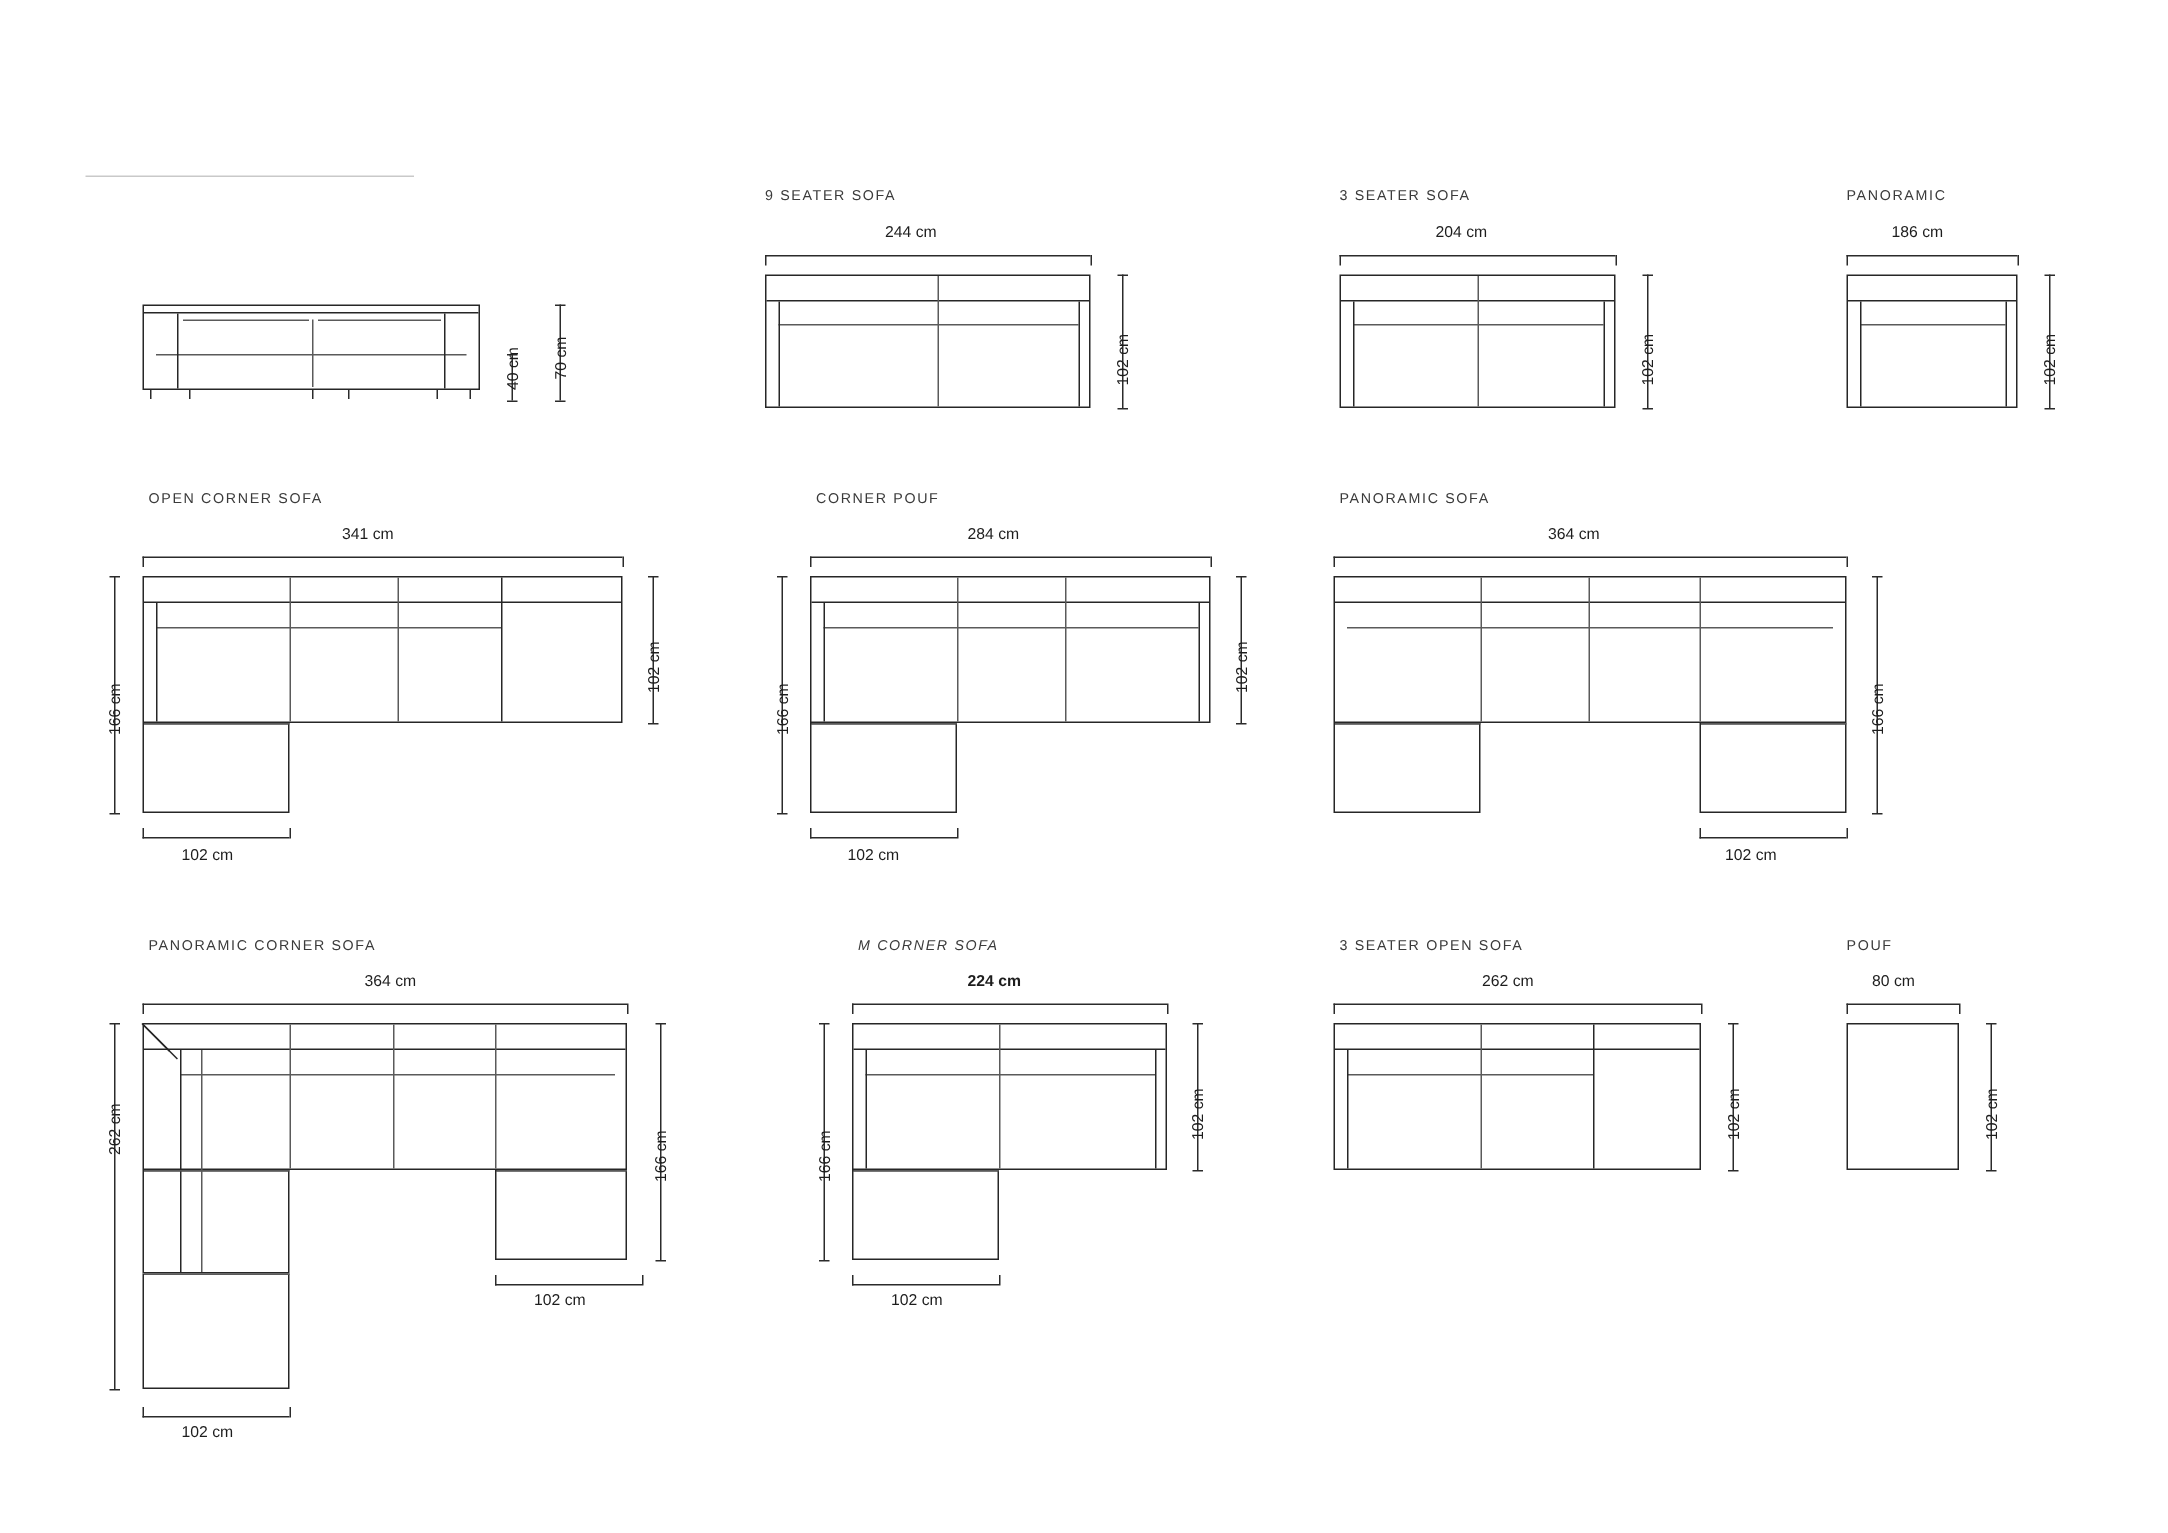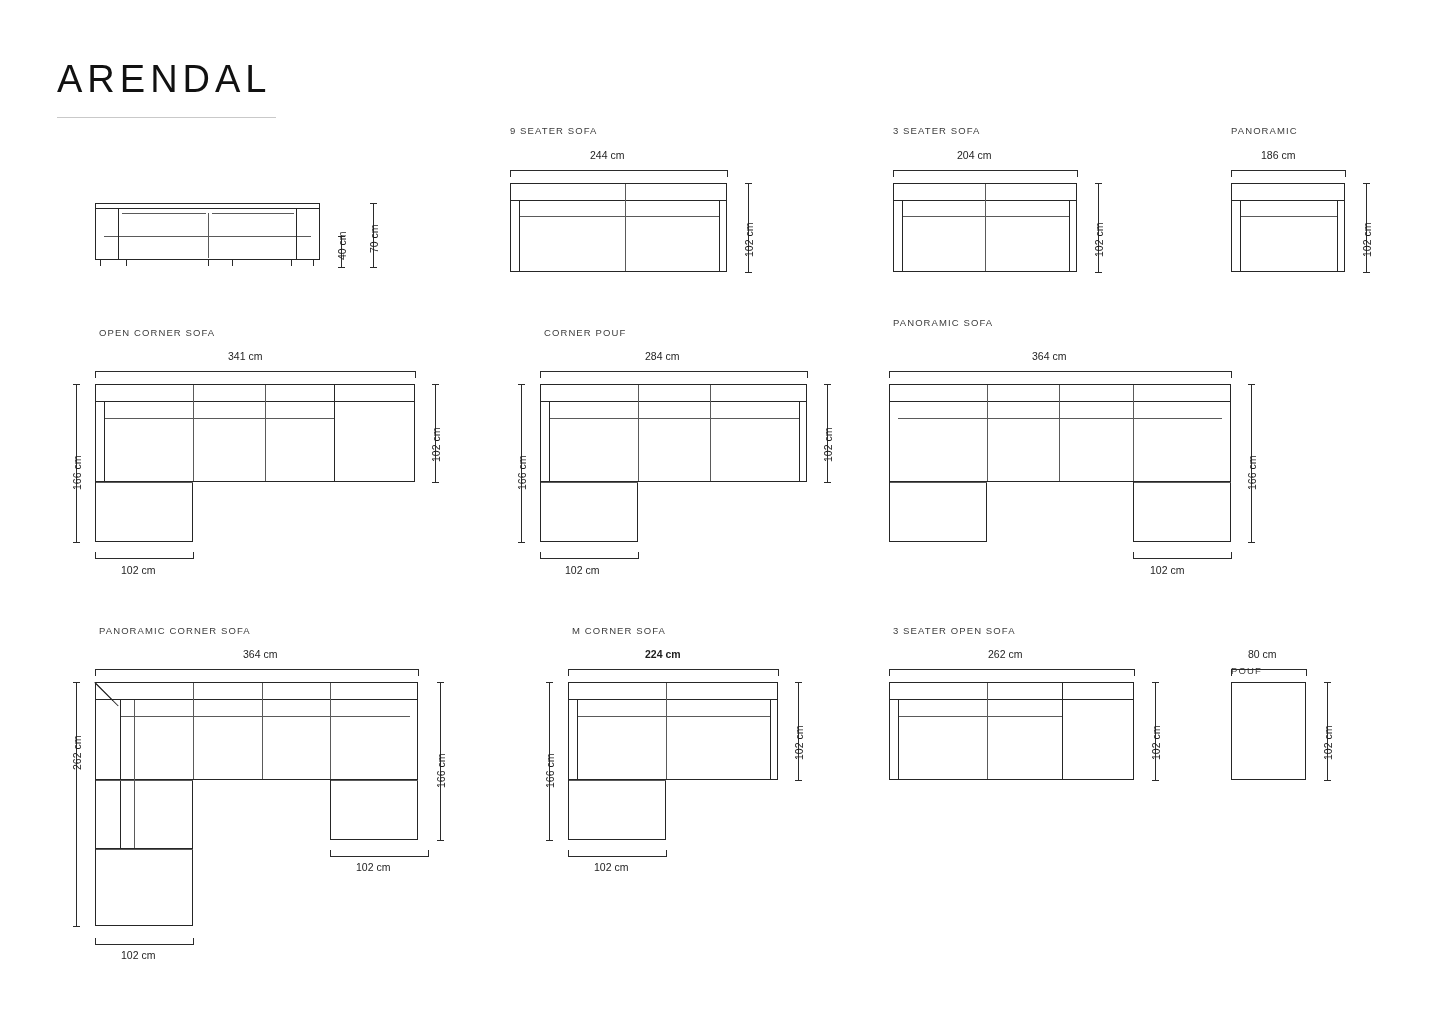--- a/index.html
+++ b/index.html
@@ -30,21 +30,20 @@
   .tick.h{height:1px;width:7px;}
   .dlabel{position:absolute;font-size:10.5px;color:#1d1d1d;white-space:nowrap;}
   .dlabel.vert{transform-origin:0 0;transform:rotate(-90deg);}
   .leg{position:absolute;background:#2b2b2b;width:1px;height:6px;}
 </style>
 </head>
 <body>
 
 <div class="page">
 
-  <div class="brand">ARENDAL</div>
   <div class="brand-rule"></div>
 
   <div class="item">
 
     <div class="shape" style="left:95px;top:203px;width:225px;height:57px;"></div>
 
     <div class="ln h" style="left:96px;top:208px;width:223px;"></div>
 
     <div class="ln h thin" style="left:104px;top:236px;width:207px;"></div>
 
@@ -198,21 +197,21 @@
     <div class="tick h" style="left:824px;top:482px;"></div>
     <div class="dlabel vert" style="left:822px;top:462px;">102 cm</div>
 
     <div class="dim h" style="left:540px;top:558px;width:98px;"></div>
     <div class="tick v" style="left:540px;top:552px;"></div>
     <div class="tick v" style="left:638px;top:552px;"></div>
     <div class="dlabel" style="left:565px;top:564px;">102 cm</div>
   </div>
 
   <div class="item">
-    <div class="cap" style="left:893px;top:317px;">PANORAMIC SOFA</div>
+    <div class="cap" style="left:893px;top:327px;">PANORAMIC SOFA</div>
 
     <div class="dim h" style="left:889px;top:371px;width:342px;"></div>
     <div class="tick v" style="left:889px;top:371px;"></div>
     <div class="tick v" style="left:1231px;top:371px;"></div>
     <div class="dlabel" style="left:1032px;top:350px;">364 cm</div>
 
     <div class="shape" style="left:889px;top:384px;width:342px;height:98px;"></div>
     <div class="shape" style="left:889px;top:482px;width:98px;height:60px;"></div>
     <div class="shape" style="left:1133px;top:482px;width:98px;height:60px;"></div>
     <div class="ln h" style="left:890px;top:401px;width:340px;"></div>
@@ -276,21 +275,21 @@
     <div class="tick v" style="left:428px;top:850px;"></div>
     <div class="dlabel" style="left:356px;top:861px;">102 cm</div>
 
     <div class="dim h" style="left:95px;top:944px;width:98px;"></div>
     <div class="tick v" style="left:95px;top:938px;"></div>
     <div class="tick v" style="left:193px;top:938px;"></div>
     <div class="dlabel" style="left:121px;top:949px;">102 cm</div>
   </div>
 
   <div class="item">
-    <div class="cap" style="left:572px;top:625px;">M CORNER SOFA</div>
+    <div class="cap" style="left:572px;top:625px;font-style:italic;">M CORNER SOFA</div>
 
     <div class="dim h" style="left:568px;top:669px;width:210px;"></div>
     <div class="tick v" style="left:568px;top:669px;"></div>
     <div class="tick v" style="left:778px;top:669px;"></div>
     <div class="dlabel" style="left:645px;top:648px;font-weight:bold;">224 cm</div>
 
     <div class="shape" style="left:568px;top:682px;width:210px;height:98px;"></div>
     <div class="shape" style="left:568px;top:780px;width:98px;height:60px;"></div>
     <div class="ln h" style="left:569px;top:699px;width:208px;"></div>
     <div class="ln h thin" style="left:577px;top:716px;width:193px;"></div>
@@ -330,21 +329,21 @@
     <div class="ln v thin" style="left:987px;top:683px;height:96px;"></div>
     <div class="ln v" style="left:1062px;top:683px;height:96px;"></div>
 
     <div class="dim v" style="left:1155px;top:682px;height:98px;"></div>
     <div class="tick h" style="left:1152px;top:682px;"></div>
     <div class="tick h" style="left:1152px;top:780px;"></div>
     <div class="dlabel vert" style="left:1150px;top:760px;">102 cm</div>
   </div>
 
   <div class="item">
-    <div class="cap" style="left:1231px;top:625px;margin-top:40px;">POUF</div>
+    <div class="cap" style="left:1231px;top:625px;">POUF</div>
 
     <div class="dim h" style="left:1231px;top:669px;width:75px;"></div>
     <div class="tick v" style="left:1231px;top:669px;"></div>
     <div class="tick v" style="left:1306px;top:669px;"></div>
     <div class="dlabel" style="left:1248px;top:648px;">80 cm</div>
 
     <div class="shape" style="left:1231px;top:682px;width:75px;height:98px;"></div>
 
     <div class="dim v" style="left:1327px;top:682px;height:98px;"></div>
     <div class="tick h" style="left:1324px;top:682px;"></div>

